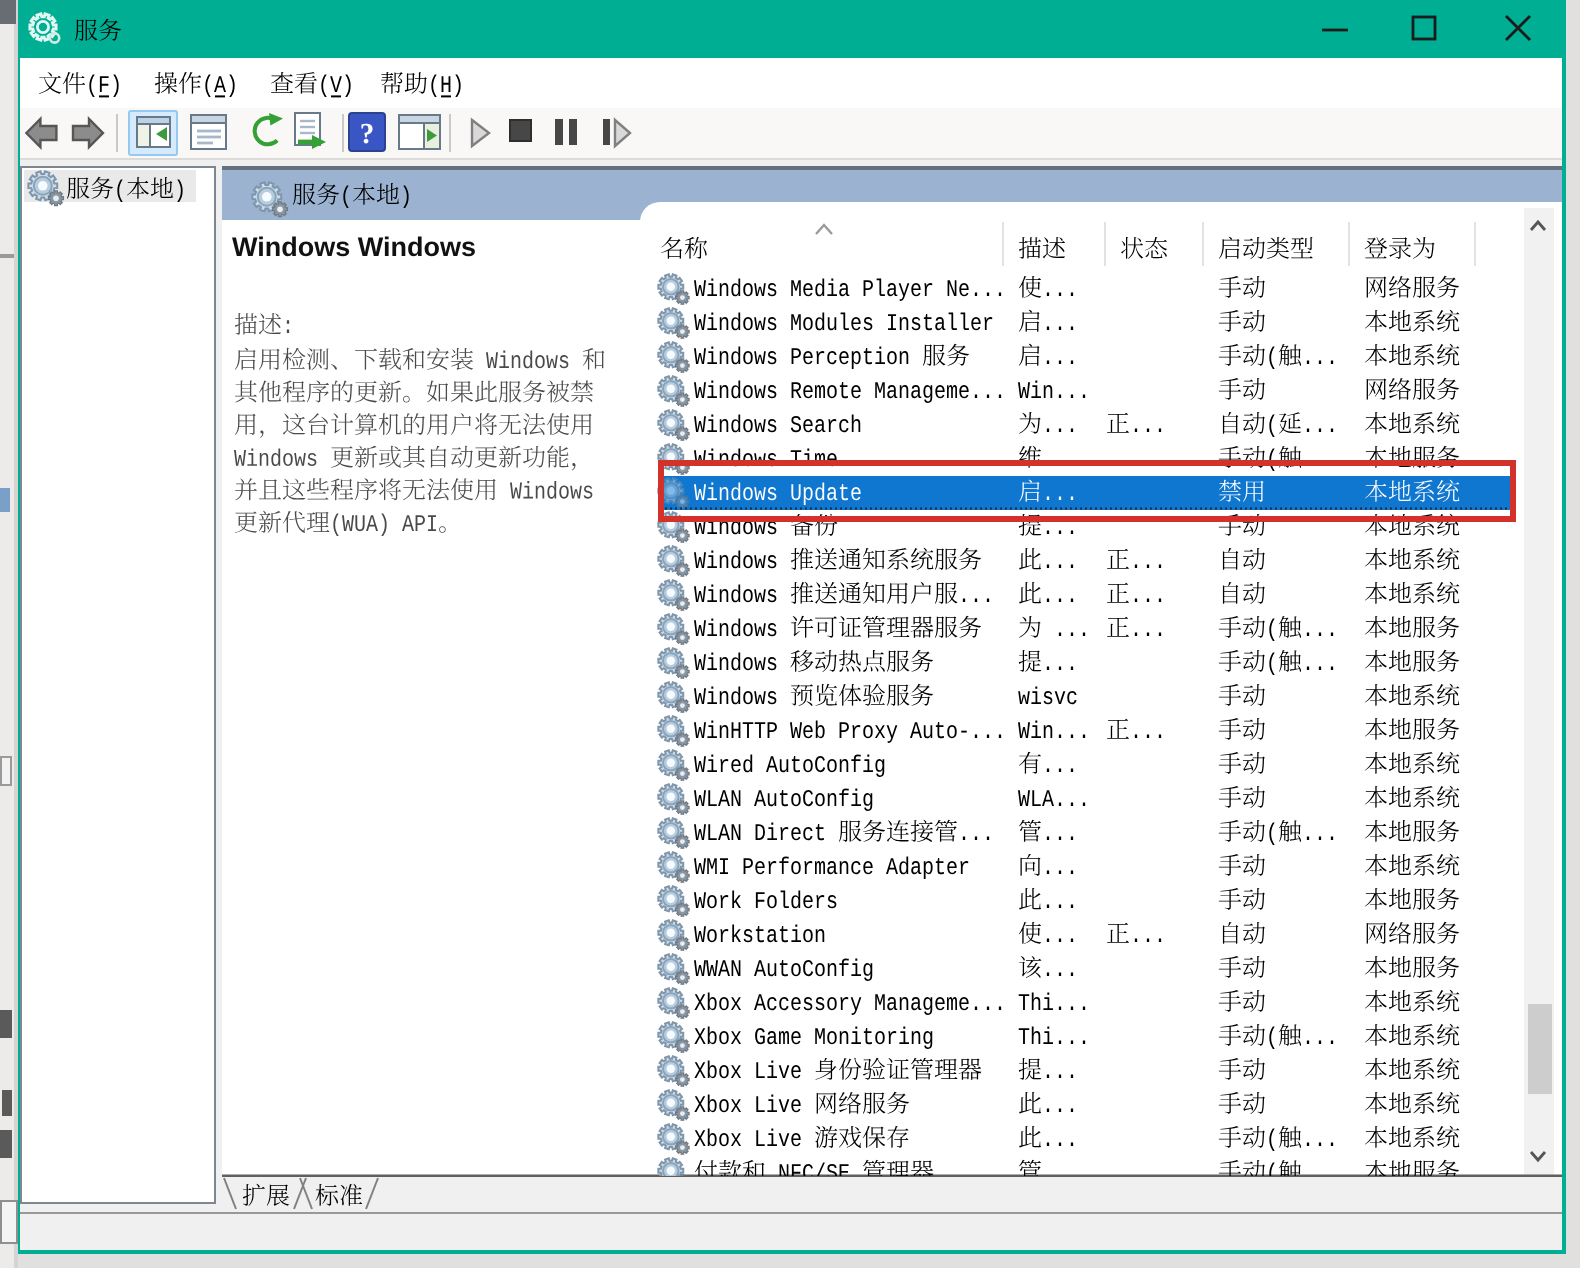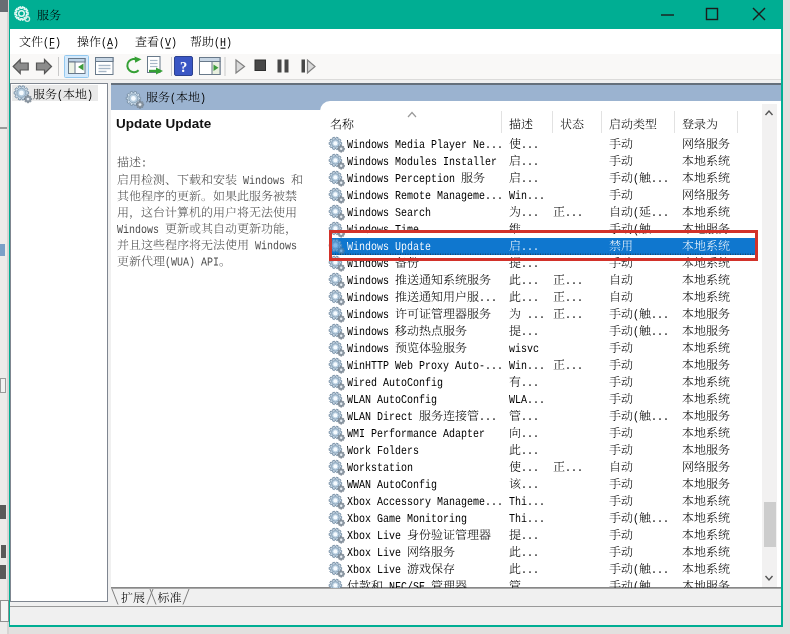--- a/index.html
+++ b/index.html
@@ -19,21 +19,21 @@
     <div style="position:absolute;left:12px;top:85px;width:86px;height:15.5px;background:#e9e9e9"></div>
     <div style="position:absolute;left:111px;top:83px;width:670px;height:2px;background:#65707c"></div>
     <div style="position:absolute;left:111px;top:85px;width:670px;height:25px;background:#9bb3d0"></div>
     <div style="position:absolute;left:111px;top:110px;width:209px;height:478px;background:#fff"></div>
     <div style="position:absolute;left:320px;top:100.5px;width:461px;height:487.5px;background:#fff;border-top-left-radius:10px"></div>
     <div style="position:absolute;left:329.5px;top:238px;width:426px;height:16.6px;background:#0f77cf"></div>
     <div style="position:absolute;left:111px;top:588px;width:670px;height:18px;background:#f0f0f0"></div>
     <div style="position:absolute;left:10px;top:605.5px;width:771px;height:19.5px;background:#f0f0f0;border-top:1px solid #999;box-sizing:border-box"></div>
     <div style="position:absolute;left:762px;top:104px;width:14.5px;height:484px;background:#f2f1f1"></div>
     <div style="position:absolute;left:763.5px;top:502px;width:12.5px;height:45px;background:#cdcdcd"></div>
-    <div style="position:absolute;left:116px;top:116px;font-family:'Liberation Sans',sans-serif;font-weight:bold;font-size:13.5px;color:#111">Update Update</div>
+    <div style="position:absolute;left:116px;top:116px;font-family:'Liberation Sans',sans-serif;font-weight:bold;font-size:13.5px;color:#111">Windows Windows</div>
     <div style="position:absolute;left:329px;top:230.4px;width:429.2px;height:31px;border:3.1px solid #d2322a;box-sizing:border-box;z-index:3"></div>
     <svg width="790" height="634" viewBox="0 0 790 634" style="position:absolute;left:0;top:0">
       <defs>
         <path id="gb" d="M5.81 -9.37V0.92H5.90C6.22 0.92 6.44 0.74 6.44 0.68V-5.08H7.28C7.54 -3.67 7.98 -2.48 8.62 -1.50C8.06 -0.73 7.38 -0.05 6.53 0.50L6.66 0.68C7.58 0.20 8.32 -0.40 8.90 -1.08C9.47 -0.32 10.16 0.29 11.00 0.77C11.15 0.44 11.39 0.26 11.69 0.24L11.72 0.12C10.79 -0.29 9.97 -0.86 9.31 -1.60C10.06 -2.63 10.51 -3.79 10.81 -5.00C11.08 -5.03 11.21 -5.05 11.29 -5.15L10.52 -5.87L10.07 -5.42H7.46H6.44V-9.02H10.10C10.08 -7.91 10.03 -7.21 9.88 -7.06C9.82 -7.00 9.72 -6.97 9.52 -6.97C9.30 -6.97 8.48 -7.03 8.05 -7.07L8.04 -6.85C8.42 -6.82 8.92 -6.72 9.07 -6.62C9.22 -6.53 9.26 -6.35 9.26 -6.18C9.65 -6.18 10.04 -6.28 10.27 -6.47C10.61 -6.76 10.72 -7.57 10.74 -8.96C10.97 -8.99 11.10 -9.05 11.17 -9.12L10.37 -9.77L10.00 -9.37H6.59L5.81 -9.72ZM10.12 -5.08C9.89 -4.01 9.52 -2.96 8.95 -2.03C8.30 -2.88 7.82 -3.90 7.54 -5.08ZM2.04 -9.02H3.96V-6.70H2.04ZM1.40 -9.37V-5.81C1.40 -3.56 1.37 -1.14 0.46 0.80L0.68 0.92C1.56 -0.36 1.87 -1.99 1.98 -3.55H3.96V-0.24C3.96 -0.05 3.90 0.02 3.68 0.02C3.47 0.02 2.35 -0.07 2.35 -0.07V0.13C2.83 0.18 3.12 0.26 3.28 0.38C3.43 0.49 3.49 0.67 3.53 0.88C4.49 0.77 4.60 0.41 4.60 -0.16V-8.92C4.81 -8.96 4.99 -9.05 5.06 -9.13L4.19 -9.80L3.85 -9.37H2.17L1.40 -9.73ZM2.04 -6.34H3.96V-3.90H2.00C2.04 -4.57 2.04 -5.22 2.04 -5.81Z"></path>
         <path id="gc" d="M6.60 -4.81 5.44 -4.99C5.40 -4.43 5.33 -3.89 5.20 -3.37H1.37L1.48 -3.01H5.10C4.57 -1.37 3.36 -0.06 0.68 0.74L0.77 0.92C3.94 0.16 5.26 -1.24 5.83 -3.01H8.92C8.80 -1.49 8.57 -0.40 8.29 -0.16C8.18 -0.07 8.06 -0.05 7.85 -0.05C7.61 -0.05 6.67 -0.12 6.14 -0.17V0.05C6.59 0.10 7.12 0.20 7.30 0.31C7.48 0.43 7.52 0.62 7.52 0.80C7.98 0.80 8.41 0.68 8.69 0.46C9.17 0.06 9.46 -1.19 9.58 -2.95C9.82 -2.96 9.97 -3.02 10.04 -3.11L9.23 -3.80L8.82 -3.37H5.94C6.04 -3.74 6.11 -4.13 6.16 -4.52C6.38 -4.54 6.55 -4.61 6.60 -4.81ZM5.44 -9.74 4.31 -10.09C3.65 -8.59 2.29 -6.88 0.90 -5.89L1.04 -5.74C1.99 -6.25 2.92 -7.03 3.67 -7.87C4.18 -7.12 4.82 -6.48 5.60 -5.98C4.19 -5.16 2.44 -4.56 0.52 -4.16L0.60 -3.96C2.77 -4.27 4.62 -4.84 6.14 -5.66C7.46 -4.93 9.10 -4.48 10.96 -4.21C11.03 -4.56 11.26 -4.76 11.57 -4.82V-4.96C9.79 -5.11 8.12 -5.44 6.73 -6.01C7.74 -6.64 8.58 -7.40 9.24 -8.29C9.55 -8.30 9.70 -8.32 9.80 -8.41L9.01 -9.19L8.46 -8.74H4.38C4.61 -9.04 4.80 -9.34 4.97 -9.62C5.28 -9.58 5.39 -9.62 5.44 -9.74ZM6.12 -6.29C5.18 -6.74 4.40 -7.34 3.85 -8.08L4.12 -8.39H8.38C7.81 -7.58 7.04 -6.89 6.12 -6.29Z"></path>
         <path id="gd" d="M4.93 -10.01 4.80 -9.90C5.44 -9.41 6.20 -8.53 6.42 -7.84C7.18 -7.34 7.61 -9.01 4.93 -10.01ZM8.51 -7.07C8.05 -5.35 7.26 -3.85 6.06 -2.58C4.79 -3.76 3.86 -5.26 3.32 -7.07ZM10.44 -8.14 9.86 -7.43H0.59L0.70 -7.07H3.05C3.54 -5.06 4.40 -3.43 5.62 -2.14C4.32 -0.94 2.64 0.04 0.52 0.74L0.62 0.95C2.88 0.32 4.64 -0.58 6.01 -1.73C7.28 -0.53 8.89 0.34 10.80 0.90C10.94 0.56 11.23 0.37 11.57 0.36L11.60 0.23C9.61 -0.24 7.88 -1.04 6.52 -2.18C7.88 -3.50 8.80 -5.12 9.36 -7.07H11.16C11.33 -7.07 11.42 -7.13 11.46 -7.26C11.08 -7.63 10.44 -8.14 10.44 -8.14Z"></path>
         <path id="ge" d="M7.18 -9.90V-7.30H5.23C5.45 -7.79 5.63 -8.30 5.78 -8.83C6.04 -8.82 6.17 -8.93 6.22 -9.06L5.14 -9.40C4.80 -7.60 4.12 -5.87 3.36 -4.74L3.53 -4.62C4.12 -5.22 4.64 -6.02 5.08 -6.94H7.18V-4.01H3.41L3.50 -3.65H7.18V0.89H7.31C7.56 0.89 7.82 0.73 7.82 0.62V-3.65H11.27C11.44 -3.65 11.54 -3.71 11.58 -3.84C11.22 -4.20 10.61 -4.67 10.61 -4.67L10.08 -4.01H7.82V-6.94H10.92C11.09 -6.94 11.21 -7.00 11.23 -7.13C10.87 -7.48 10.28 -7.94 10.28 -7.94L9.76 -7.30H7.82V-9.43C8.12 -9.48 8.22 -9.60 8.26 -9.77ZM3.17 -10.02C2.54 -7.75 1.48 -5.48 0.44 -4.06L0.61 -3.92C1.15 -4.48 1.66 -5.16 2.12 -5.92V0.90H2.24C2.50 0.90 2.76 0.72 2.77 0.67V-6.50C2.98 -6.54 3.10 -6.62 3.13 -6.73L2.68 -6.90C3.10 -7.69 3.47 -8.56 3.79 -9.43C4.06 -9.42 4.20 -9.53 4.25 -9.66Z"></path>
         <path id="gf" d="M2.58 -3.11Q2.58 -1.49 3.00 -0.19Q3.41 1.11 4.35 2.49H3.42Q2.49 1.11 2.08 -0.19Q1.67 -1.49 1.67 -3.12Q1.67 -4.72 2.07 -6.00Q2.47 -7.29 3.42 -8.70H4.35Q3.41 -7.31 3.00 -6.01Q2.58 -4.71 2.58 -3.11Z"></path>
         <path id="gg" d="M1.88 -6.99V-4.10H5.18V-3.17H1.88V0.00H0.95V-7.90H5.30V-6.99Z"></path>
         <path id="gh" d="M4.32 -3.12Q4.32 -1.48 3.92 -0.18Q3.52 1.11 2.58 2.49H1.64Q2.60 1.08 3.01 -0.23Q3.42 -1.53 3.42 -3.11Q3.42 -4.68 3.01 -5.98Q2.60 -7.28 1.64 -8.70H2.58Q3.53 -7.29 3.93 -6.01Q4.32 -4.73 4.32 -3.12Z"></path>

